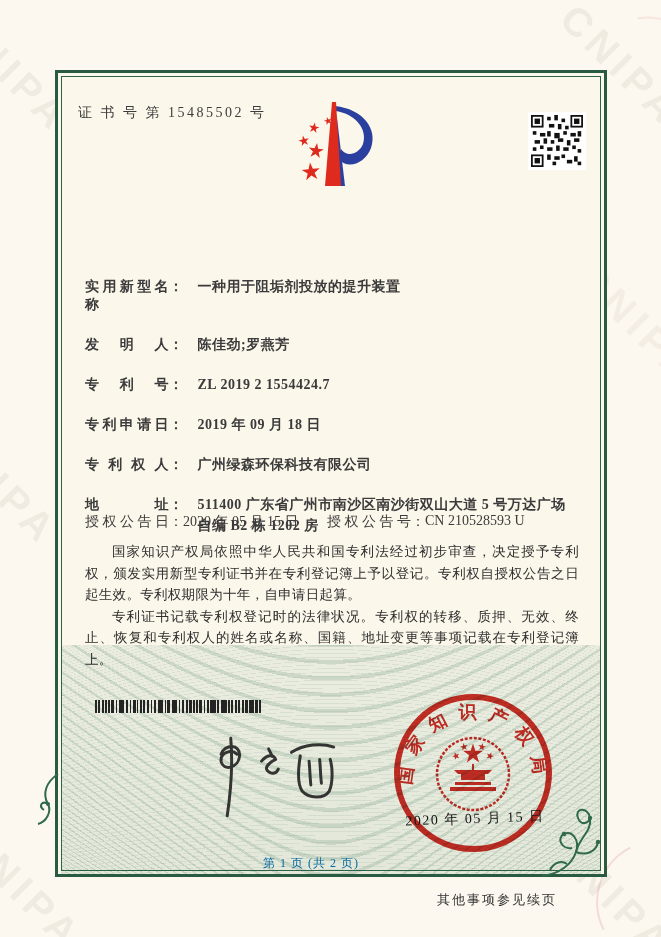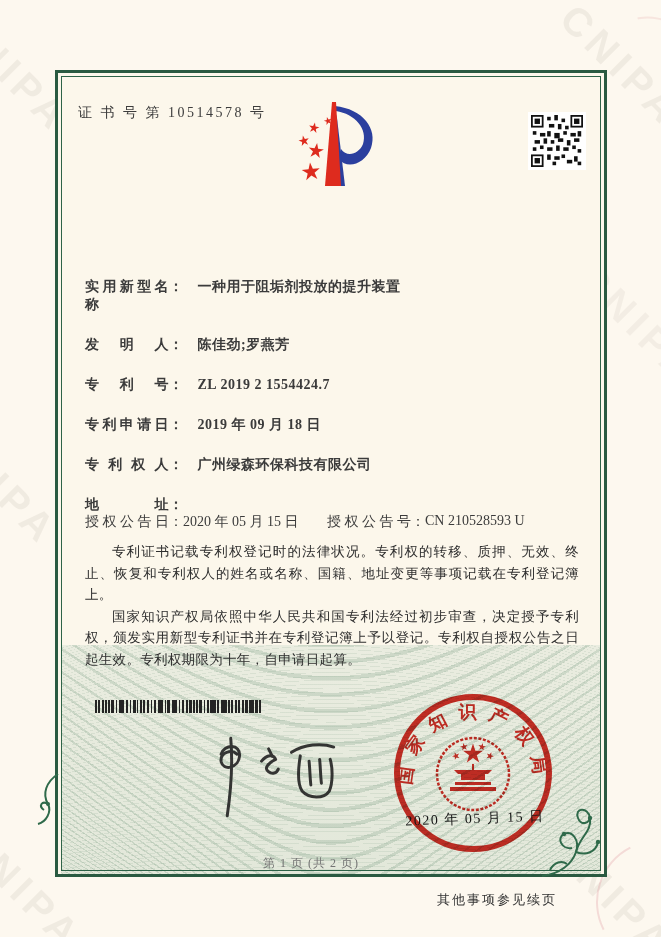--- a/index.html
+++ b/index.html
@@ -70,21 +70,21 @@
     position:absolute;left:92px;top:757px;z-index:3;
     font-family:"Liberation Sans","DejaVu Sans",sans-serif;
     font-size:15px;line-height:26px;color:#262626;font-weight:500;letter-spacing:1px;
   }
   .signature{position:absolute;left:198px;top:733px;z-index:3;}
   .seal{position:absolute;left:388px;top:688px;z-index:4;mix-blend-mode:multiply;opacity:.95;}
   .seal-date{
     position:absolute;left:400px;top:810px;width:150px;z-index:5;text-align:center;
     font-size:14px;color:#151515;letter-spacing:1.5px;transform:rotate(-2deg);
   }
-  .page-info{position:absolute;left:55px;top:855px;width:512px;z-index:3;text-align:center;font-size:12px;color:#737373;letter-spacing:1px;}
+  .page-info{position:absolute;left:55px;top:855px;width:512px;z-index:3;text-align:center;font-size:12px;color:#0369a1;letter-spacing:1px;}
   .foot-note{position:absolute;left:45px;top:891px;width:512px;z-index:3;text-align:right;font-size:13px;color:#333;letter-spacing:2px;}
   .flourish{position:absolute;z-index:4;pointer-events:none;}
 </style>
 </head>
 <body>
 
 <div class="page">
 
   <span class="wm" style="left:-28px;top:2px;">CNIPA</span>
   <span class="wm" style="left:583px;top:-4px;">CNIPA</span>
@@ -99,21 +99,21 @@
   <div class="arc" style="left:300px;top:168px;width:200px;height:90px;border-top-color:rgba(214,118,130,.14);transform:rotate(-11deg);"></div>
   <div class="arc" style="left:596px;top:840px;width:120px;height:120px;border-left-color:rgba(214,118,130,.22);transform:rotate(18deg);"></div>
   <div class="arc" style="left:600px;top:18px;width:100px;height:90px;border-top-color:rgba(214,118,130,.15);transform:rotate(32deg);"></div>
 
   <div class="paper"></div>
   <div class="guilloche"></div>
   <div class="frame">
       <div class="frame-inner"></div>
     </div>
 
-  <span class="cert-no">证 书 号 第 10514578 号</span>
+  <span class="cert-no">证 书 号 第 15485502 号</span>
 
   <svg class="logo" width="104" height="100" viewBox="0 0 104 100">
     <defs>
       <polygon id="star5" points="0,-10 2.25,-3.1 9.51,-3.1 3.63,1.18 5.88,8.09 0,3.82 -5.88,8.09 -3.63,1.18 -9.51,-3.1 -2.25,-3.1"></polygon>
     </defs>
     <path d="M52,10 C80,13 95,33 88,52 C82,68 64,74 56,63 L58,53 C64,62 76,58 80,48 C85,33 72,18 53,15 Z" fill="#2b3f9e"></path>
     <polygon points="50,8 54,22 62,90 50,90" fill="#2b3f9e"></polygon>
     <polygon points="49,6 53,6 58,90 42,90" fill="#de2b1e"></polygon>
     <use href="#star5" transform="translate(45,25) scale(0.42) rotate(-15)" fill="#de2b1e"></use>
     <use href="#star5" transform="translate(31,32) scale(0.55) rotate(10)" fill="#de2b1e"></use>
@@ -193,37 +193,41 @@
       <span class="val">2019 年 09 月 18 日</span>
     </div>
     <div class="row">
       <span class="lbl">专利权人</span>
         <span class="colon">：</span>
       <span class="val">广州绿森环保科技有限公司</span>
     </div>
     <div class="row">
       <span class="lbl">地址</span>
         <span class="colon">：</span>
+      <span class="val">
+        <div>511400 广东省广州市南沙区南沙街双山大道 5 号万达广场</div>
+        <div class="line2">自编 B2 栋 1202 房</div>
+      </span>
     </div>
   </div>
 
   <div class="grant">
     <span class="lblg">授权公告日</span>
       <span>：</span>
     <span>2020 年 05 月 15 日</span>
     <span class="g2">
       <span class="lblg">授权公告号</span>
         <span>：</span>
       <span>CN 210528593 U</span>
     </span>
   </div>
 
   <div class="paras">
+    <p>国家知识产权局依照中华人民共和国专利法经过初步审查，决定授予专利权，颁发实用新型专利证书并在专利登记簿上予以登记。专利权自授权公告之日起生效。专利权期限为十年，自申请日起算。</p>
     <p>专利证书记载专利权登记时的法律状况。专利权的转移、质押、无效、终止、恢复和专利权人的姓名或名称、国籍、地址变更等事项记载在专利登记簿上。</p>
-    <p>国家知识产权局依照中华人民共和国专利法经过初步审查，决定授予专利权，颁发实用新型专利证书并在专利登记簿上予以登记。专利权自授权公告之日起生效。专利权期限为十年，自申请日起算。</p>
   </div>
 
   <div class="barcode"></div>
 
 
   <svg class="signature" width="150" height="88" viewBox="0 0 170 100">
     <g fill="none" stroke="#222" stroke-width="3.4" stroke-linecap="round" stroke-linejoin="round" opacity=".9">
       <path d="M26,24 C30,12 48,12 47,26 C46,40 28,44 26,32 C25,22 38,18 44,24"></path>
       <path d="M37,6 C39,30 38,60 33,94"></path>
       <path d="M80,18 L84,26"></path>

